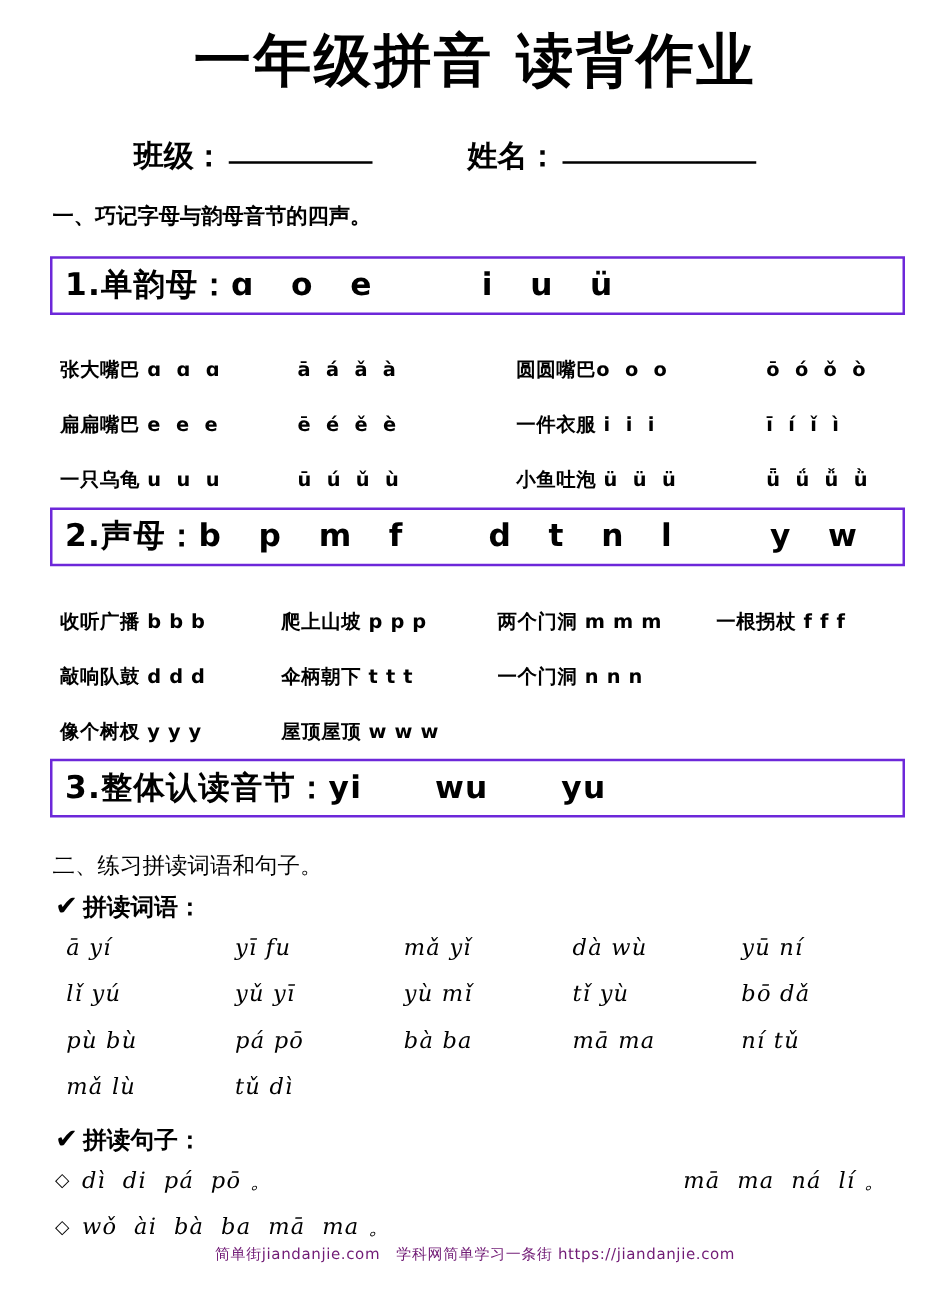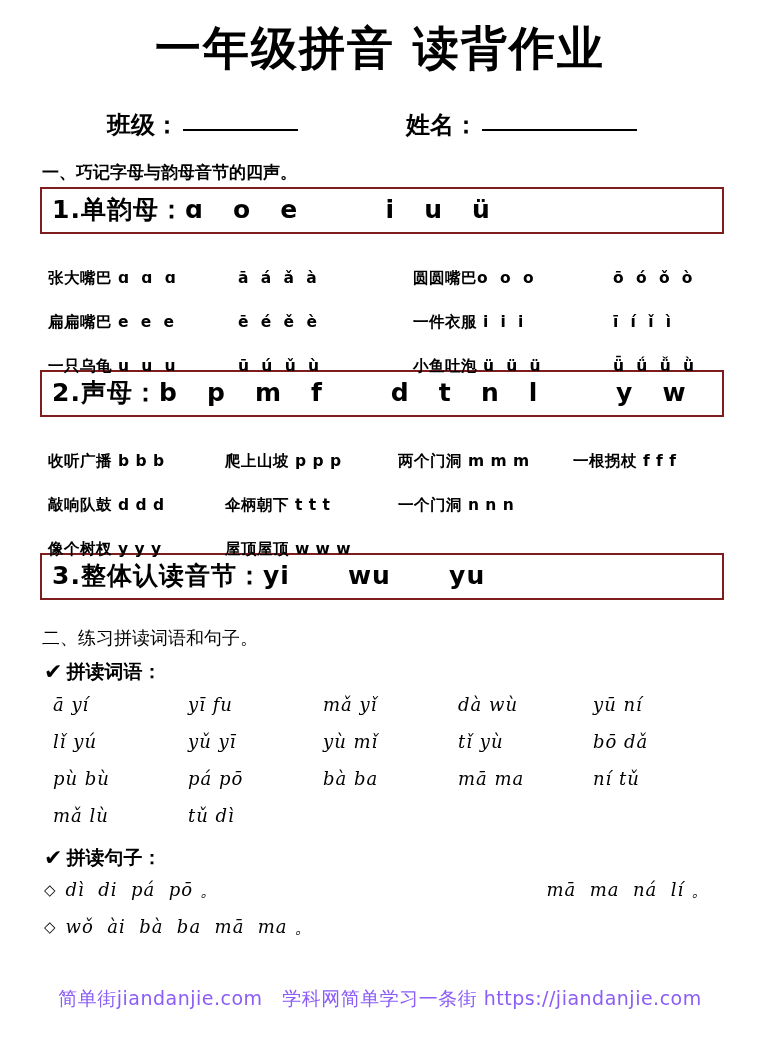--- a/index.html
+++ b/index.html
@@ -11,25 +11,25 @@
   }
   .title {
     text-align:center; font-weight:bold; font-size:46px; line-height:1.15;
     padding-top:22px; letter-spacing:2px; white-space:pre;
   }
   .meta-row { display:flex; margin:34px 0 0 105px; font-size:24px; font-weight:bold; height:26px; }
   .meta-label { white-space:pre; }
   .blank { display:inline-block; border-bottom:2px solid #000; height:22px; }
   .blank-class { width:115px; margin-left:4px; }
   .blank-name { width:155px; margin-left:4px; }
-  .name-group { margin-left:108px; }
+  .name-group { margin-left:76px; }
   .sec-heading { margin:26px 0 0 40px; font-size:17px; font-weight:bold; height:22px; }
   .sec-heading.light { font-weight:normal; font-size:18px; }
   .boxed-title {
-    width:684px; margin:4px 0 0 38px; border:2px solid #7f1d1d;
+    width:684px; margin:22px 0 0 38px; border:2px solid #6d28d9;
     padding:4px 10px 6px 10px; font-size:25px; font-weight:bold;
     white-space:pre; letter-spacing:1px; background:#fff;
   }
   .rows { width:690px; margin-left:38px; }
   .p-row { display:grid; align-items:center; height:44px; font-size:15.5px; font-weight:bold; }
   .p-cell { white-space:pre; letter-spacing:0.5px;margin-top:34px; }
   .vowel-row { grid-template-columns:190px 175px 200px 1fr; padding-left:8px; }
   .consonant-row { grid-template-columns:177px 173px 175px 1fr; padding-left:8px; }
   .syllable-row { grid-template-columns:172px 190px 170px 1fr; padding-left:8px; }
   .check-line { display:flex; align-items:center; margin:10px 0 0 42px; height:28px; }
@@ -49,21 +49,21 @@
     width:690px; margin-left:42px; height:37px; padding-right:24px;
   }
   .sentence-left { display:flex; align-items:center; }
   .diamond-icon { font-size:15px; margin-right:10px; font-style:normal; }
   .sentence-text {
     font-family:"DejaVu Serif","Liberation Serif",serif; font-style:italic;
     font-size:18px; letter-spacing:1px; white-space:pre;
   }
   .watermark {
     position:absolute; left:0; right:0; bottom:32px; text-align:center;
-    color:#8b5cf6; font-size:19px; letter-spacing:0.5px; white-space:pre;
+    color:#701a75; font-size:12px; letter-spacing:0.5px; white-space:pre;
     pointer-events:none;
   }
 </style>
 </head>
 <body>
 
 <div class="page">
 
   <div class="title">一年级拼音 读背作业</div>
 

